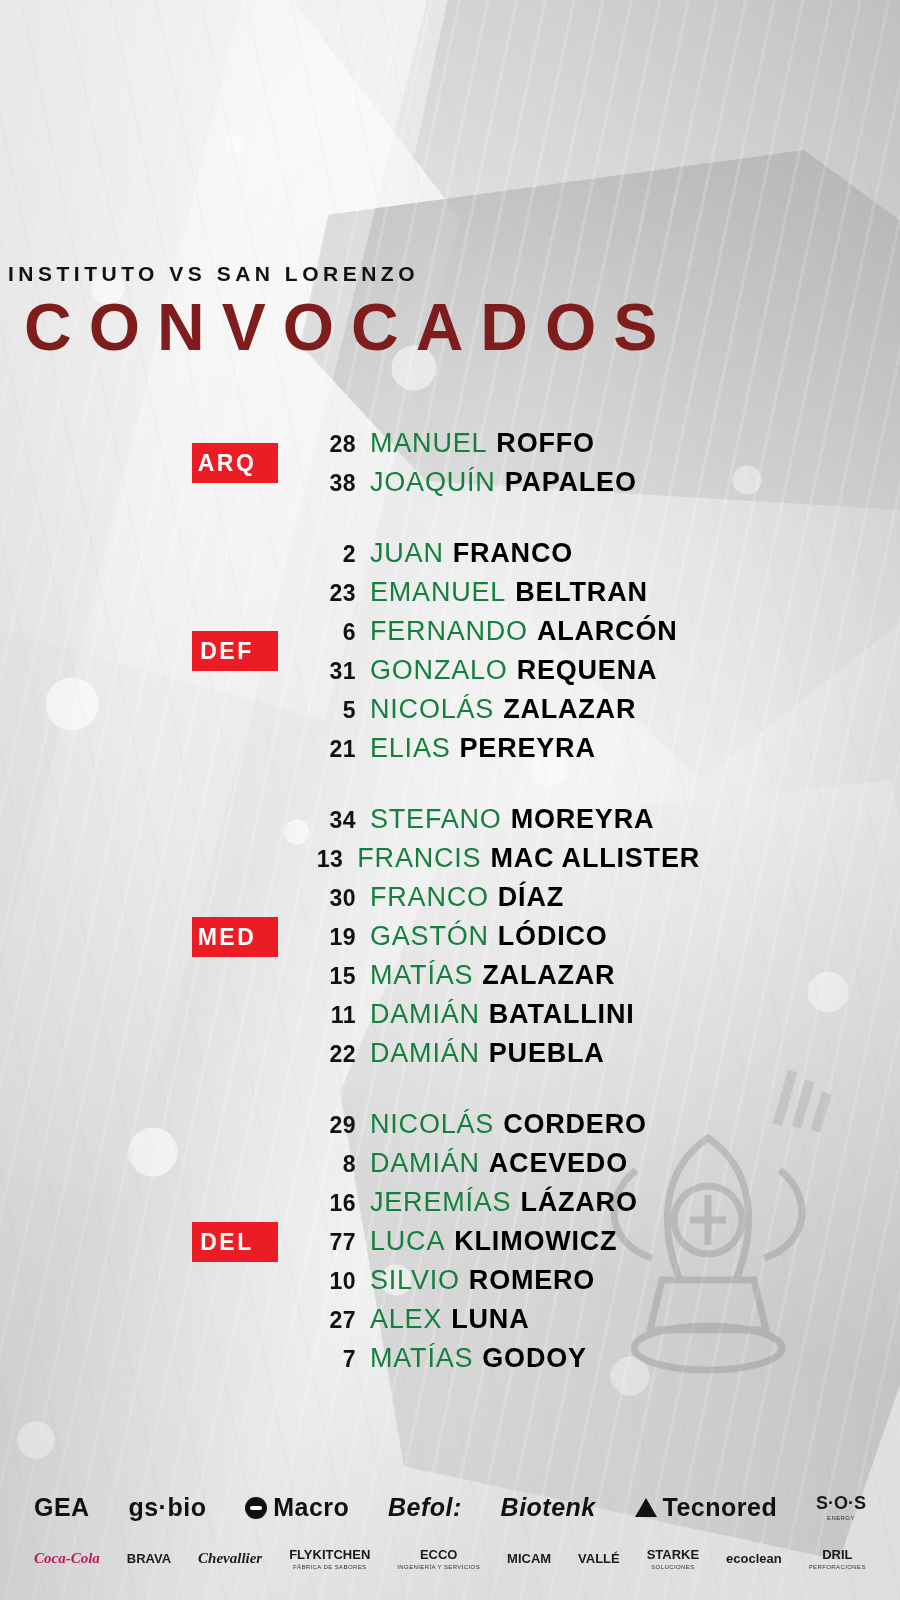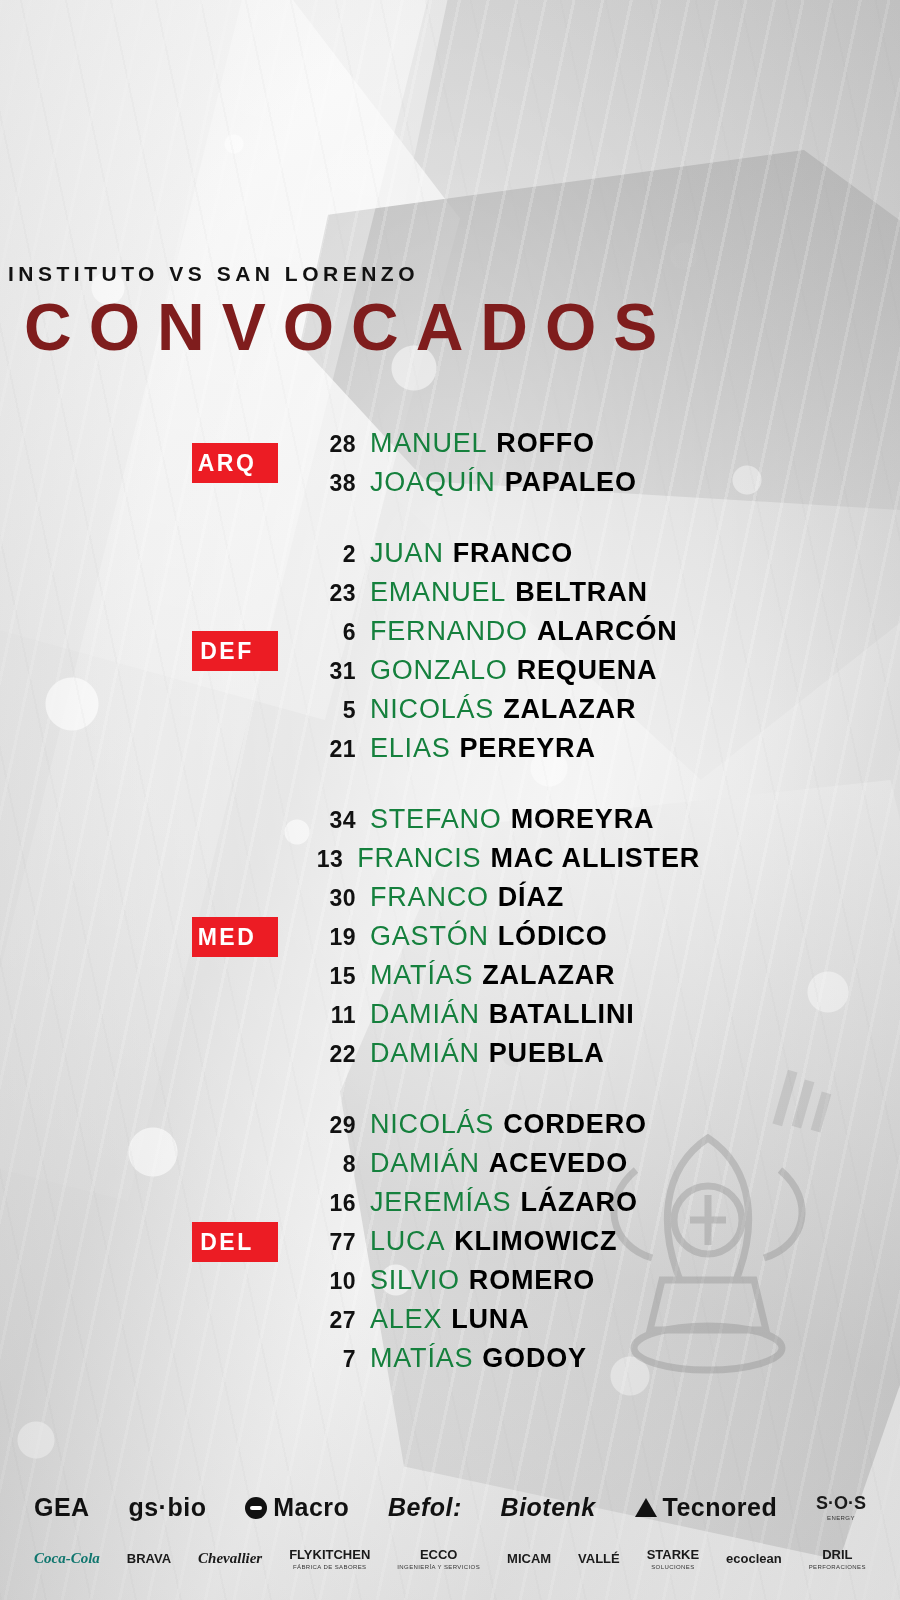--- a/index.html
+++ b/index.html
@@ -232,21 +232,21 @@
     flex-direction: column;
     align-items: center;
     gap: 2px;
   }
   .s-sub .sub-small {
     font-size: 6px;
     font-weight: 400;
     letter-spacing: .4px;
     color: #333;
   }
-  .s-sub.red { color: #0f766e; }
+  .s-sub.red { color: #be185d; }
   .s-sub.script { font-style: italic; font-family: "Liberation Serif", serif; font-size: 15px; }
   .glyph-circle {
     display: inline-block;
     width: 22px; height: 22px;
     border-radius: 50%;
     background: #111;
     position: relative;
   }
   .glyph-circle::after {
     content: "";

